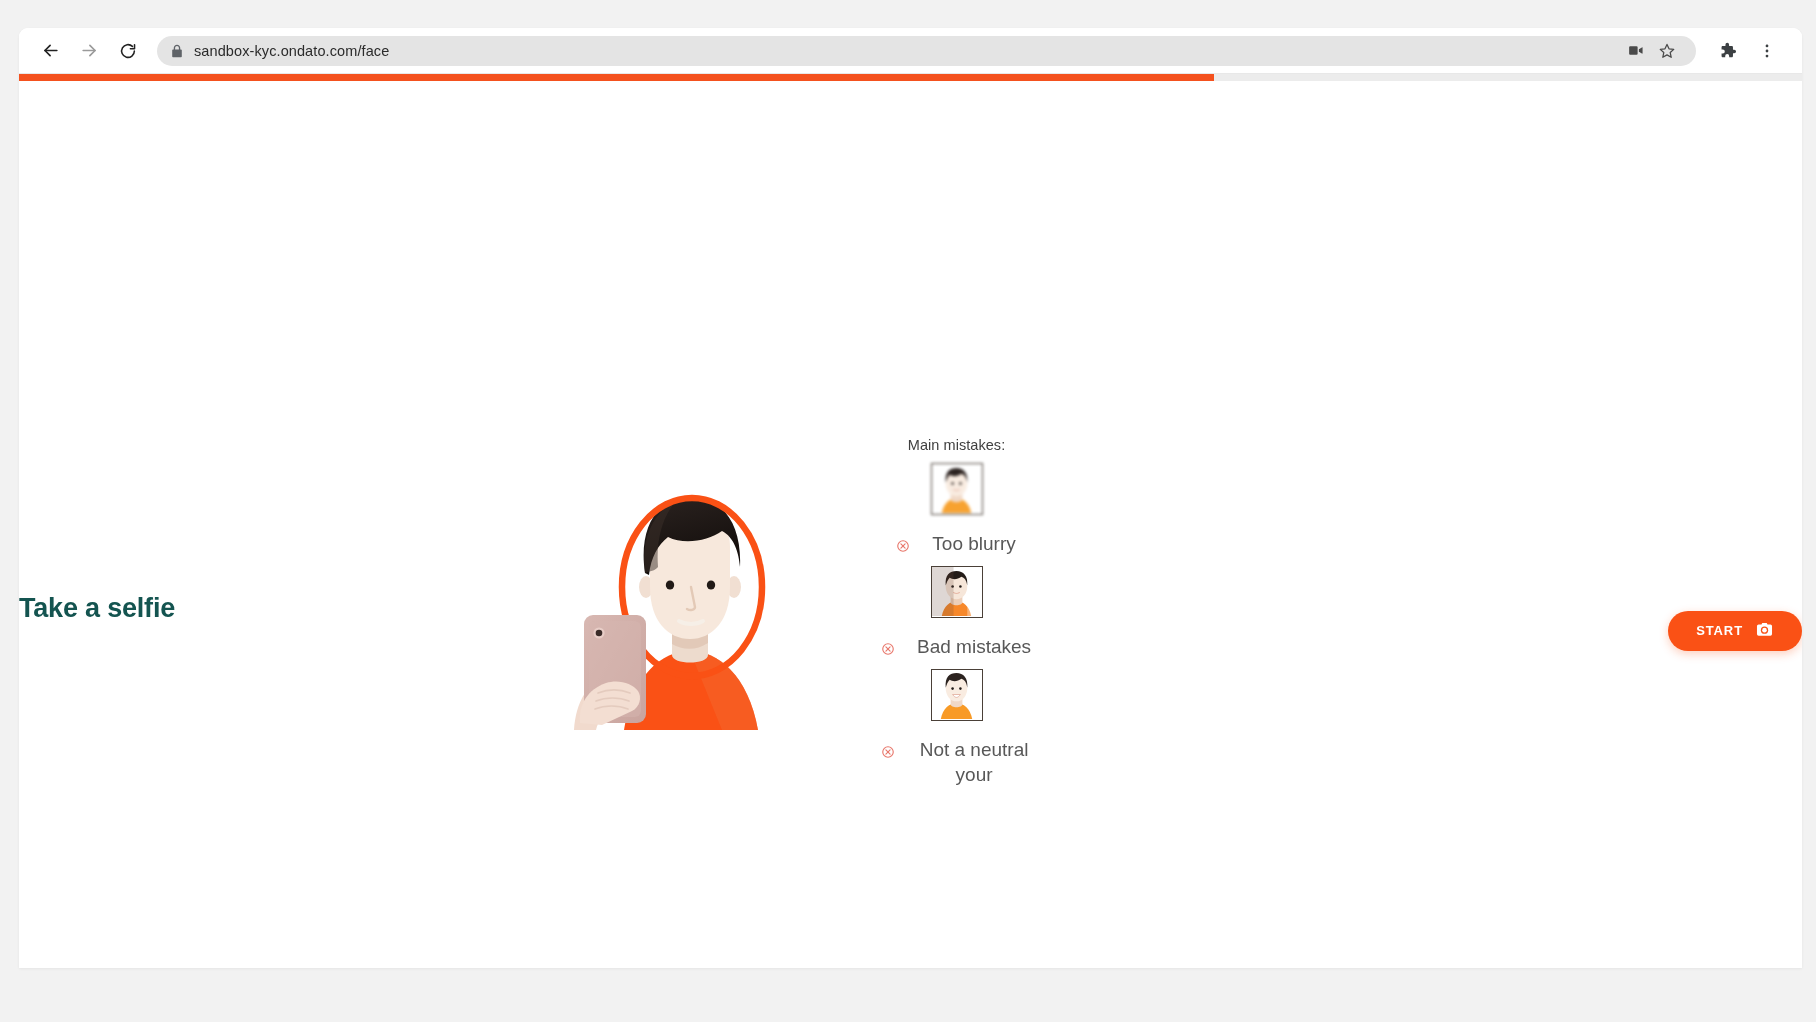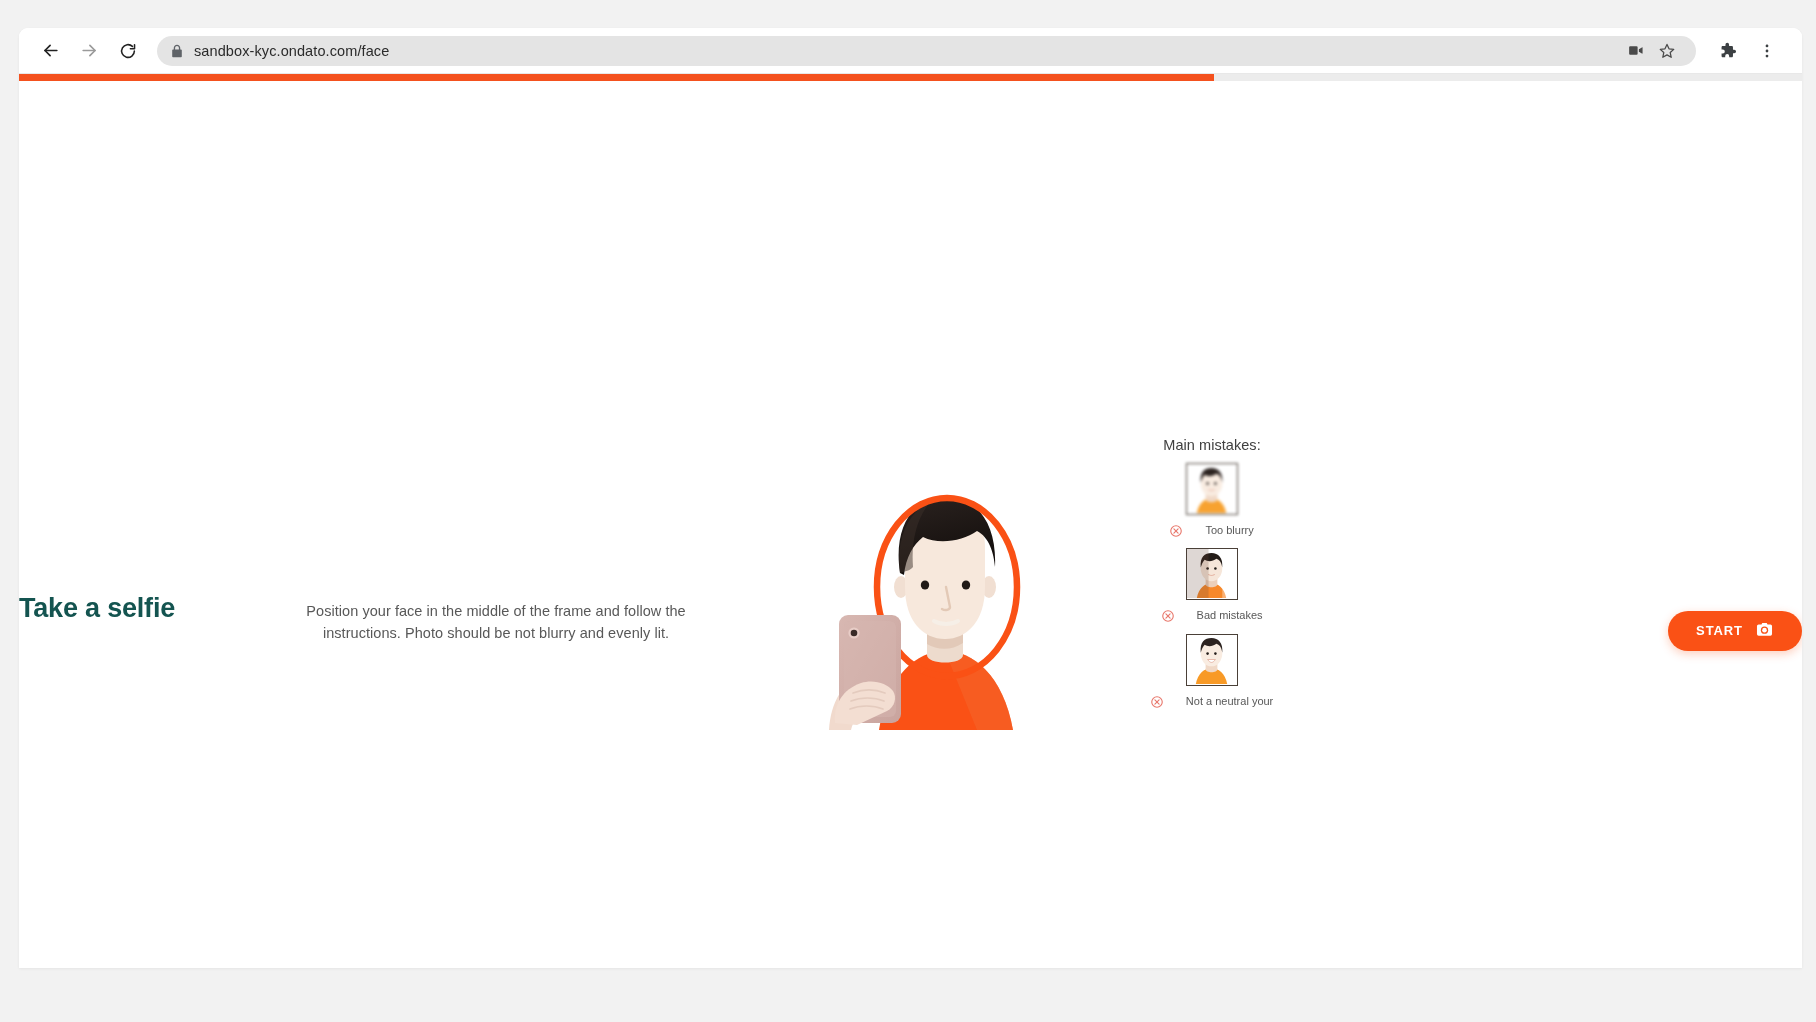--- a/index.html
+++ b/index.html
@@ -215,22 +215,22 @@
     height: 52px;
     border: 1.4px solid #4a4038;
     background: #ffffff;
     overflow: hidden;
     position: relative;
   }
   .thumb svg { display: block; }
   .thumb.blurry { filter: blur(1.6px); }
 
   .mistake-caption {
-    margin-top: 8px;
-    font-size: 11px;
+    margin-top: 16px;
+    font-size: 19px;
     color: #585858;
     text-align: center;
     line-height: 1.32;
     display: flex;
     align-items: flex-start;
     gap: 23px;
     justify-content: center;
     max-width: 150px;
   }
   .mistake-caption .x-icon {
@@ -337,21 +337,20 @@
   <div class="page-area">
 
     <div class="progress-track">
       <div class="progress-fill" id="progress-fill" style="width: 67%; background: rgb(244, 81, 30);"></div>
     </div>
 
     <div class="content">
 
       <h1 class="title">Take a selfie</h1>
 
-      <p class="subtitle">Position your face in the middle of the frame and follow the instructions. Photo should be not blurry and evenly lit.</p>
 
       <div class="selfie-block">
 
         <div class="illustration">
           <svg width="250" height="255" viewBox="0 0 250 255">
             <defs>
               <linearGradient id="hairGrad" x1="0" y1="0" x2="0.3" y2="1">
                 <stop offset="0%" stop-color="#2b2320"></stop>
                 <stop offset="100%" stop-color="#120d0b"></stop>
               </linearGradient>

